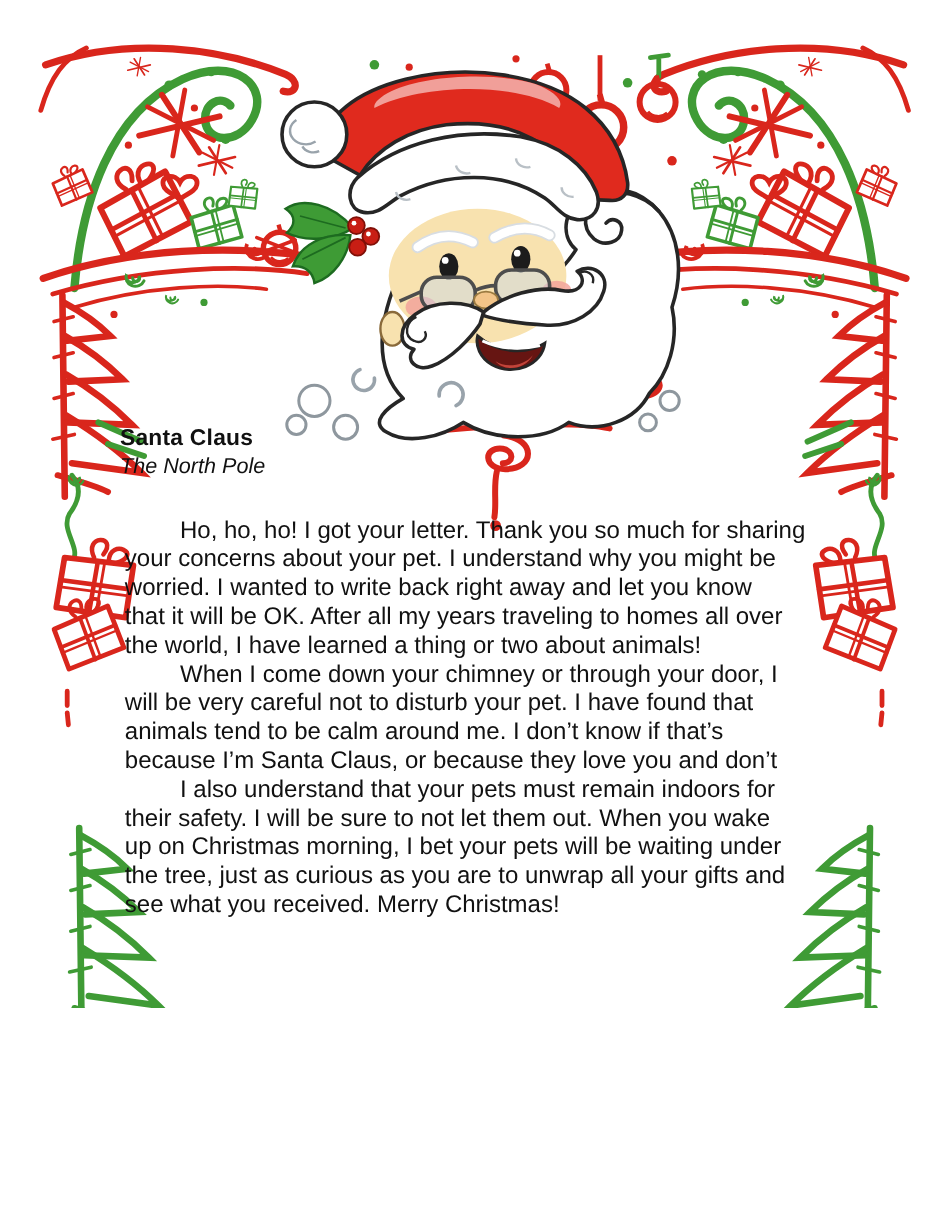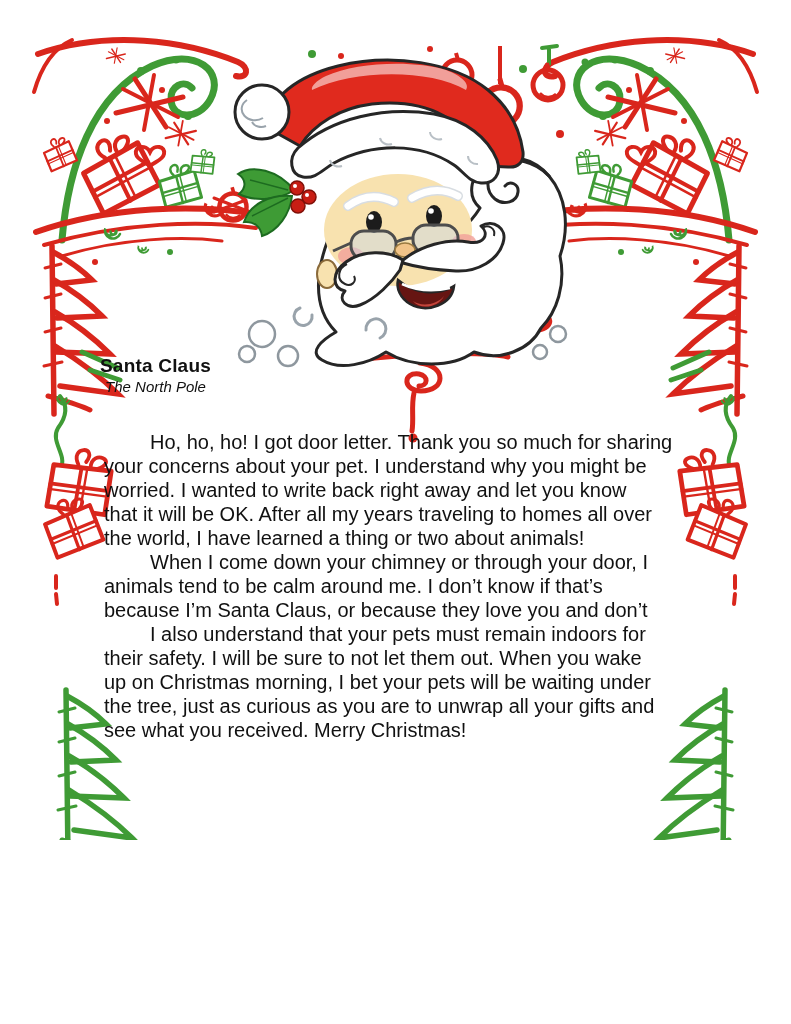--- a/index.html
+++ b/index.html
@@ -3,21 +3,21 @@
 <meta charset="utf-8">
 <style>
   html,body { margin:0; padding:0; background:#fff; }
   .page {
     position:relative; width:791px; height:840px; background:#fff;
     overflow:hidden; font-family:"Liberation Sans", sans-serif;
   }
   svg.decor { position:absolute; left:0; top:0; }
   .letterhead { position:absolute; left:100px; top:355px; color:#111; }
   .sender-name { font-size:19px; font-weight:bold; letter-spacing:.2px; }
-  .sender-location { font-size:15px; font-style:italic; margin-top:1px;text-align:center; }
+  .sender-location { font-size:18px; font-style:italic; margin-top:1px;text-align:center; }
   .letter-body { position:absolute; left:104px; top:430px; font-size:20px; line-height:24px; color:#111; }
   .line { white-space:nowrap; }
   .indent { padding-left:46px; }
   .salutation { margin-bottom:23px; font-size:21px; }
   .sal-prefix { margin-right:8px; }
   .blank { letter-spacing:0; }
   .closing { position:absolute; left:372px; top:859px; font-size:21px; color:#0f766e; }
   .signature {
     position:absolute; left:346px; top:876px; color:#161616;
     font-family:"DejaVu Serif", serif; font-style:italic; font-size:36px;
@@ -235,27 +235,28 @@
     </g>
   </svg>
 
   <div class="letterhead">
     <div class="sender-name">Santa Claus</div>
     <div class="sender-location">The North Pole</div>
   </div>
 
   <div class="letter-body">
 
-    <div class="line indent">Ho, ho, ho! I got door letter. Thank you so much for sharing</div>
+    <div class="line indent">Ho, ho, ho! I got your letter. Thank you so much for sharing</div>
     <div class="line">your concerns about your pet. I understand why you might be</div>
     <div class="line">worried. I wanted to write back right away and let you know</div>
     <div class="line">that it will be OK. After all my years traveling to homes all over</div>
     <div class="line">the world, I have learned a thing or two about animals!</div>
 
     <div class="line indent">When I come down your chimney or through your door, I</div>
+    <div class="line">will be very careful not to disturb your pet. I have found that</div>
     <div class="line">animals tend to be calm around me. I don’t know if that’s</div>
     <div class="line">because I’m Santa Claus, or because they love you and don’t</div>
 
     <div class="line indent">I also understand that your pets must remain indoors for</div>
     <div class="line">their safety. I will be sure to not let them out. When you wake</div>
     <div class="line">up on Christmas morning, I bet your pets will be waiting under</div>
     <div class="line">the tree, just as curious as you are to unwrap all your gifts and</div>
     <div class="line">see what you received. Merry Christmas!</div>
   </div>
 

